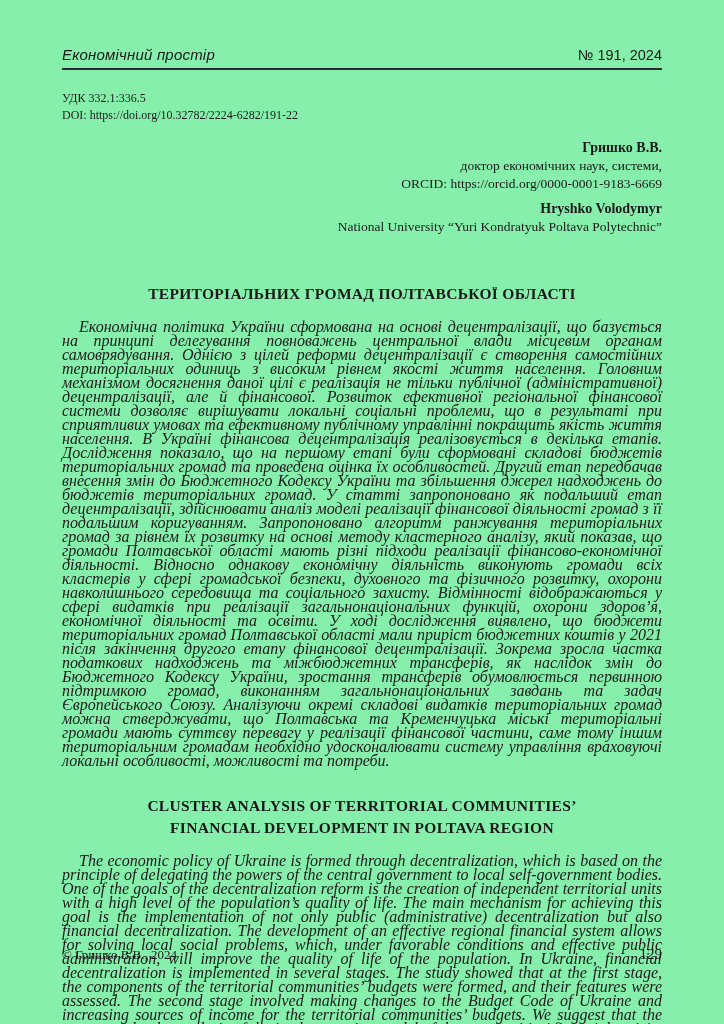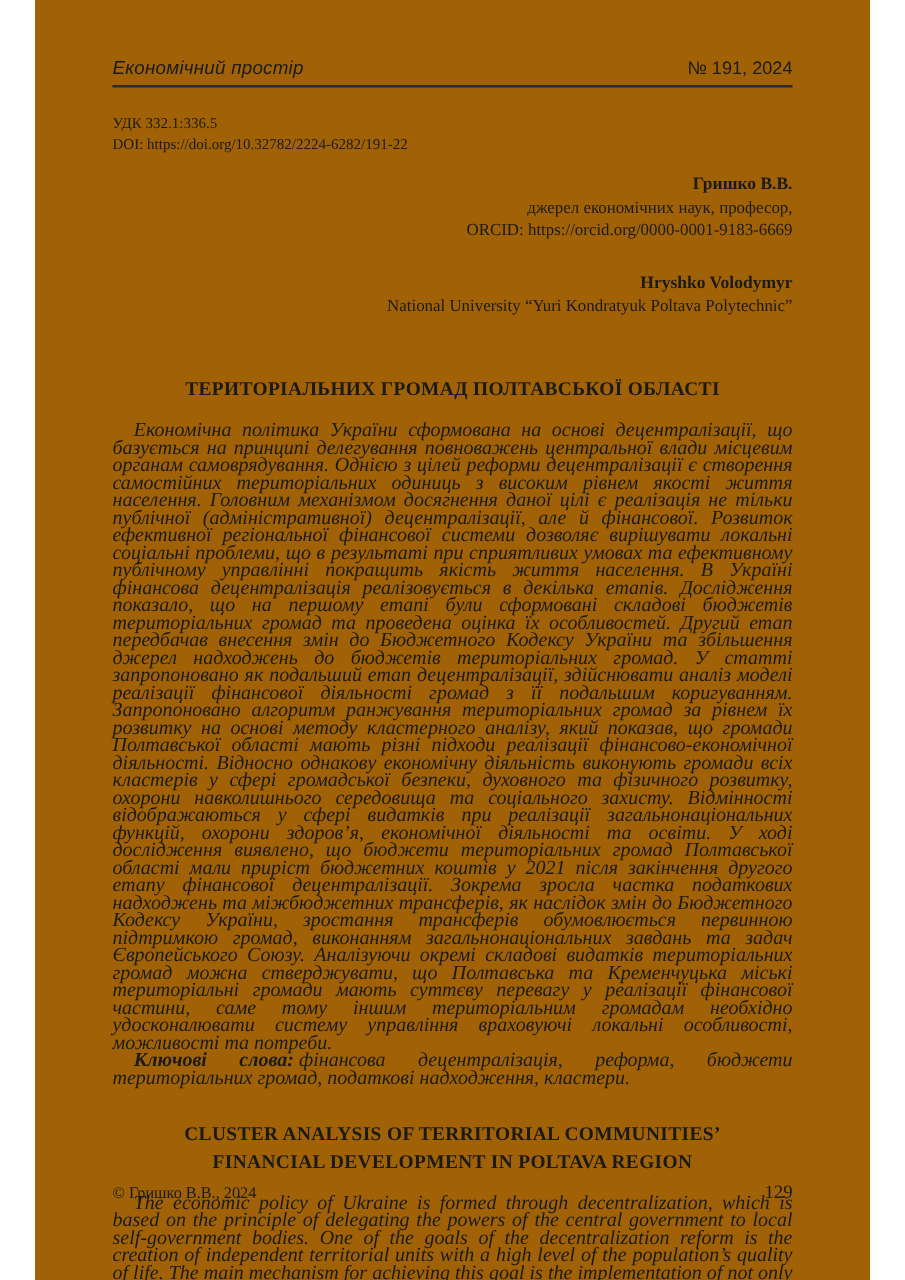--- a/index.html
+++ b/index.html
@@ -1,21 +1,21 @@
 <!DOCTYPE html>
 <html><head>
 <meta charset="utf-8">
 <style>
   html, body { margin: 0; padding: 0; background: #ffffff; }
   .page {
     position: relative;
-    width: 668px;
+    width: 724px;
     height: 1024px;
     margin: 0 auto;
-    background: #a16207;
+    background: #86efac;
     color: #1a1a1a;
     box-sizing: border-box;
     padding: 46px 62px 0 62px;
     font-family: "Liberation Serif", serif;
     overflow: hidden;
   }
   
   .running-head {
     display: flex;
     justify-content: space-between;
@@ -30,21 +30,21 @@
     border-top: 2.5px solid #2b2b2b;
     margin: 5px 0 0 0;
   }
   
   .meta { margin-top: 20px; font-size: 12px; line-height: 1.45; }
   .meta .line { white-space: nowrap; }
   
   .authors { margin-top: 14px; text-align: right; font-size: 13.5px; line-height: 1.3; }
   .authors p { margin: 0; }
   .authors .author-name { font-weight: bold; font-size: 14px; }
-  .authors .en-block { margin-top: 26px; }
+  .authors .en-block { margin-top: 8px; }
   
   .article-title {
     margin: 25px 0 0 0;
     text-align: center;
     font-size: 15.5px;
     font-weight: bold;
     line-height: 1.45;
     letter-spacing: 0.3px;
   }
   .article-title.en { margin-top: 27px; }
@@ -87,40 +87,37 @@
   <div class="meta">
     <div class="line">УДК 332.1:336.5</div>
     <div class="line">
       <span>DOI:</span>
       <span>https://doi.org/10.32782/2224-6282/191-22</span>
     </div>
   </div>
 
   <div class="authors">
     <p class="author-name">Гришко В.В.</p>
-    <p>джерел економічних наук, професор,</p>
+    <p>доктор економічних наук, системи,</p>
     <p>
       <span>ORCID:</span>
       <span>https://orcid.org/0000-0001-9183-6669</span>
     </p>
     <div class="en-block">
       <p class="author-name">Hryshko Volodymyr</p>
       <p>National University “Yuri Kondratyuk Poltava Polytechnic”</p>
     </div>
   </div>
 
   <h1 class="article-title">
     <br>
     <span>ТЕРИТОРІАЛЬНИХ ГРОМАД ПОЛТАВСЬКОЇ ОБЛАСТІ</span>
   </h1>
 
   <p class="abstract">Економічна політика України сформована на основі децентралізації, що базується на принципі делегування повноважень центральної влади місцевим органам самоврядування. Однією з цілей реформи децентралізації є створення самостійних територіальних одиниць з високим рівнем якості життя населення. Головним механізмом досягнення даної цілі є реалізація не тільки публічної (адміністративної) децентралізації, але й фінансової. Розвиток ефективної регіональної фінансової системи дозволяє вирішувати локальні соціальні проблеми, що в результаті при сприятливих умовах та ефективному публічному управлінні покращить якість життя населення. В Україні фінансова децентралізація реалізовується в декілька етапів. Дослідження показало, що на першому етапі були сформовані складові бюджетів територіальних громад та проведена оцінка їх особливостей. Другий етап передбачав внесення змін до Бюджетного Кодексу України та збільшення джерел надходжень до бюджетів територіальних громад. У статті запропоновано як подальший етап децентралізації, здійснювати аналіз моделі реалізації фінансової діяльності громад з її подальшим коригуванням. Запропоновано алгоритм ранжування територіальних громад за рівнем їх розвитку на основі методу кластерного аналізу, який показав, що громади Полтавської області мають різні підходи реалізації фінансово-економічної діяльності. Відносно однакову економічну діяльність виконують громади всіх кластерів у сфері громадської безпеки, духовного та фізичного розвитку, охорони навколишнього середовища та соціального захисту. Відмінності відображаються у сфері видатків при реалізації загальнонаціональних функцій, охорони здоров’я, економічної діяльності та освіти. У ході дослідження виявлено, що бюджети територіальних громад Полтавської області мали приріст бюджетних коштів у 2021 після закінчення другого етапу фінансової децентралізації. Зокрема зросла частка податкових надходжень та міжбюджетних трансферів, як наслідок змін до Бюджетного Кодексу України, зростання трансферів обумовлюється первинною підтримкою громад, виконанням загальнонаціональних завдань та задач Європейського Союзу. Аналізуючи окремі складові видатків територіальних громад можна стверджувати, що Полтавська та Кременчуцька міські територіальні громади мають суттєву перевагу у реалізації фінансової частини, саме тому іншим територіальним громадам необхідно удосконалювати систему управління враховуючі локальні особливості, можливості та потреби.</p>
-  <p class="abstract kw-line">
-    <span class="kw-label">Ключові слова:</span><span>фінансова децентралізація, реформа, бюджети територіальних громад, податкові надходження, кластери.</span>
-  </p>
 
   <h1 class="article-title en">
     <span>CLUSTER ANALYSIS OF TERRITORIAL COMMUNITIES’</span><br>
     <span>FINANCIAL DEVELOPMENT IN POLTAVA REGION</span>
   </h1>
 
   <p class="abstract">The economic policy of Ukraine is formed through decentralization, which is based on the principle of delegating the powers of the central government to local self-government bodies. One of the goals of the decentralization reform is the creation of independent territorial units with a high level of the population’s quality of life. The main mechanism for achieving this goal is the implementation of not only public (administrative) decentralization but also financial decentralization. The development of an effective regional financial system allows for solving local social problems, which, under favorable conditions and effective public administration, will improve the quality of life of the population. In Ukraine, financial decentralization is implemented in several stages. The study showed that at the first stage, the components of the territorial communities’ budgets were formed, and their features were assessed. The second stage involved making changes to the Budget Code of Ukraine and increasing sources of income for the territorial communities’ budgets. We suggest that the next stage be the analysis of the implementation model of the communities’ financial activity with its further adjustment. An algorithm for ranking territorial communities according to their level of development is proposed based on the method of cluster analysis, which showed that the communities of Poltava region have different approaches to the implementation of financial and economic activities. Relatively the same economic activity is performed by communities of all clusters in the sphere of public safety, spiritual and physical development, environmental protection and social protection. Differences are reflected in the sphere of expenditures in the implementation of national functions, health care, economic activity and education. During the study, it was found that the territorial communities’ budgets of the Poltava region had an increase in budget funds in 2021 after the end of the second stage of financial decentralization. In particular, the share of tax revenues and interbudgetary transfers increased, because of changes to the Budget Code of Ukraine, the primary support of communities determines the increase in transfers, and the fulfillment of national tasks of the European Union. Analyzing the individual components of territorial communities’ expenses, it can be stated that Poltava and Kremenchuk urban territorial communities have a significant advantage in implementing the financial part, which is why other territorial communities need to improve the management system considering local features, opportunities, and needs.</p>
 
   <div class="page-footer">
     <span class="copyright">© Гришко В.В., 2024</span>

